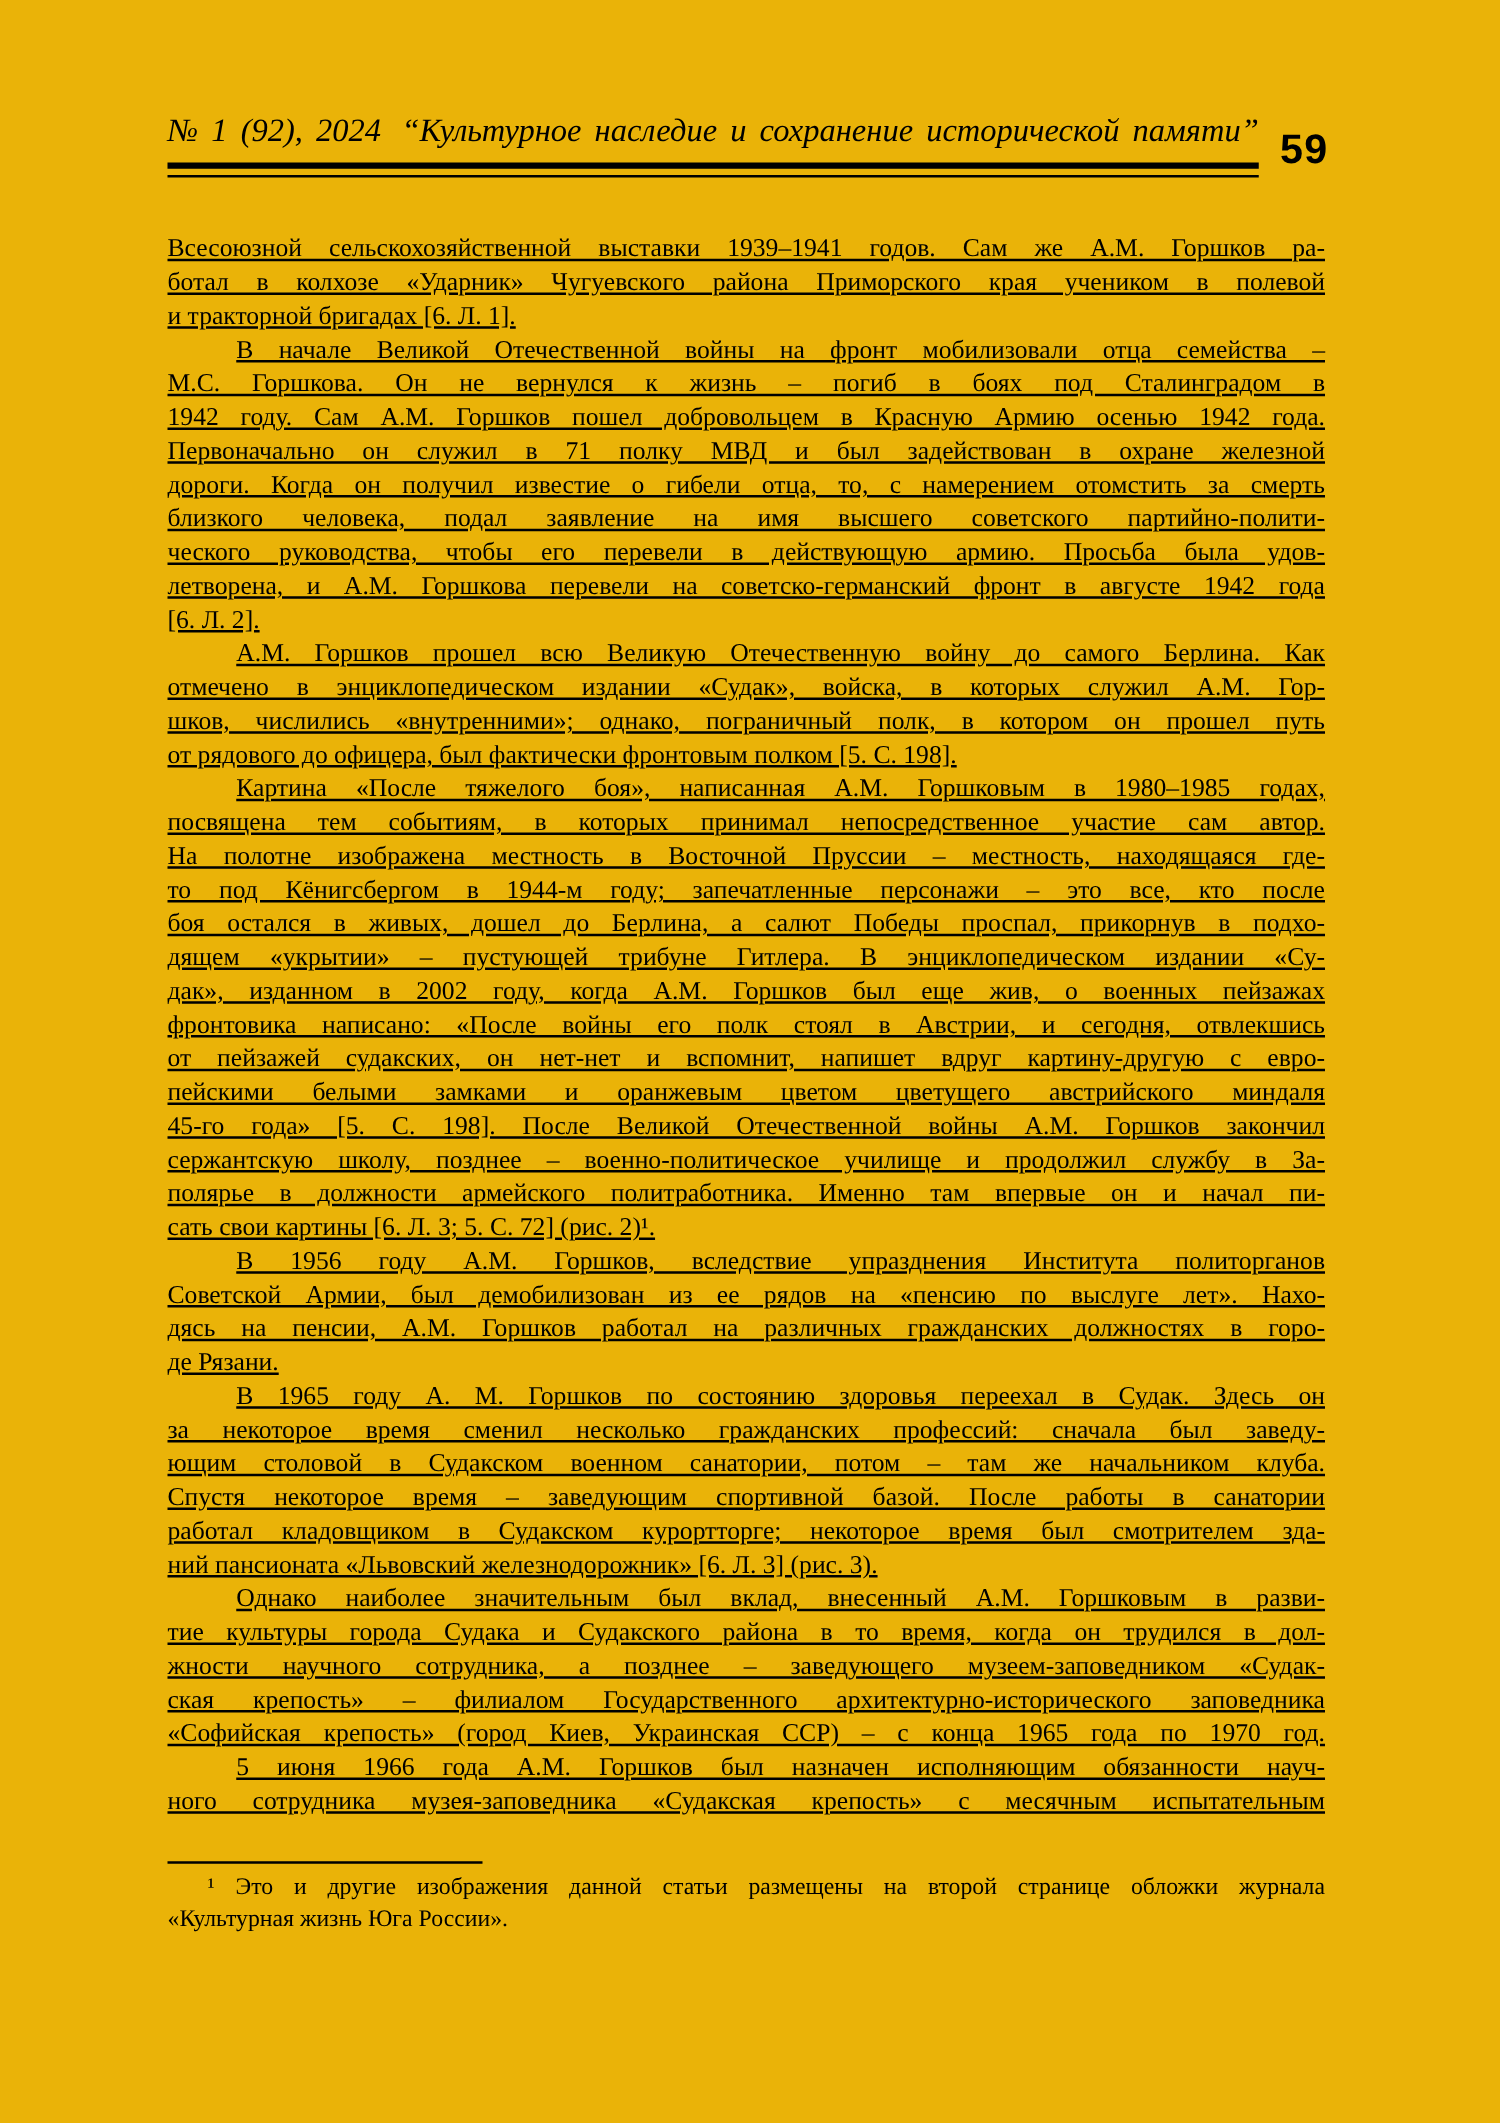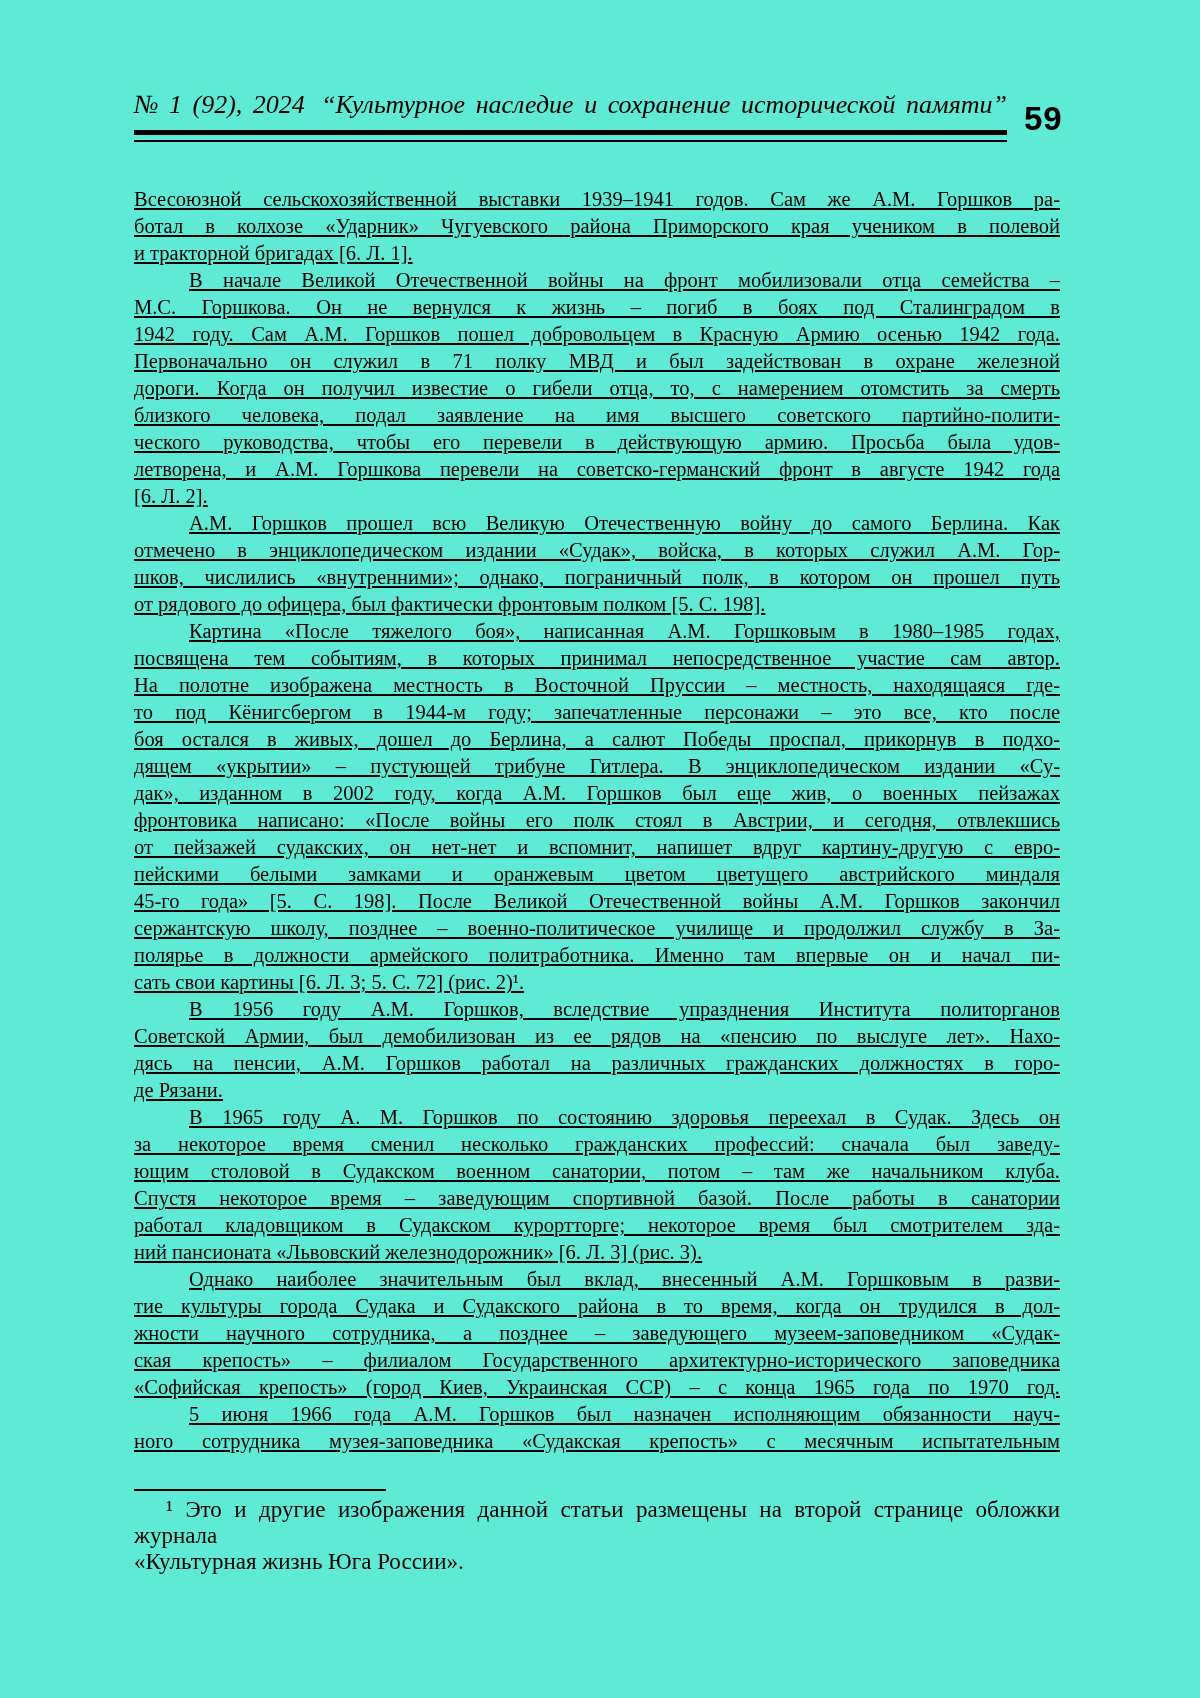--- a/index.html
+++ b/index.html
@@ -1,20 +1,20 @@
 <!DOCTYPE html>
 <html><head>
 <meta charset="utf-8">
 <style>
   html, body { margin: 0; padding: 0; background: #ffffff; }
   .page {
     position: relative;
     width: 1200px;
     height: 1698px;
-    background: #5eead4;
+    background: #eab308;
     color: #000000;
     font-family: "Liberation Serif", serif;
     overflow: hidden;
   }
   .header {
     position: absolute;
     left: 134px;
     top: 90px;
     width: 873px;
     display: flex;
@@ -65,21 +65,21 @@
     top: 1489px;
     width: 252px;
     height: 2px;
     background: #000;
   }
   .footnote {
     position: absolute;
     left: 134px;
     top: 1497px;
     width: 926px;
-    font-size: 23px;
+    font-size: 19px;
     line-height: 26px;
   }
   .line {
     text-align: justify;
     text-align-last: justify;
   }
   .line.last { text-align-last: left; }
   .body-text .line.indent { text-indent: 55px; }
   .footnote .line.indent { text-indent: 32px; }
 </style>

